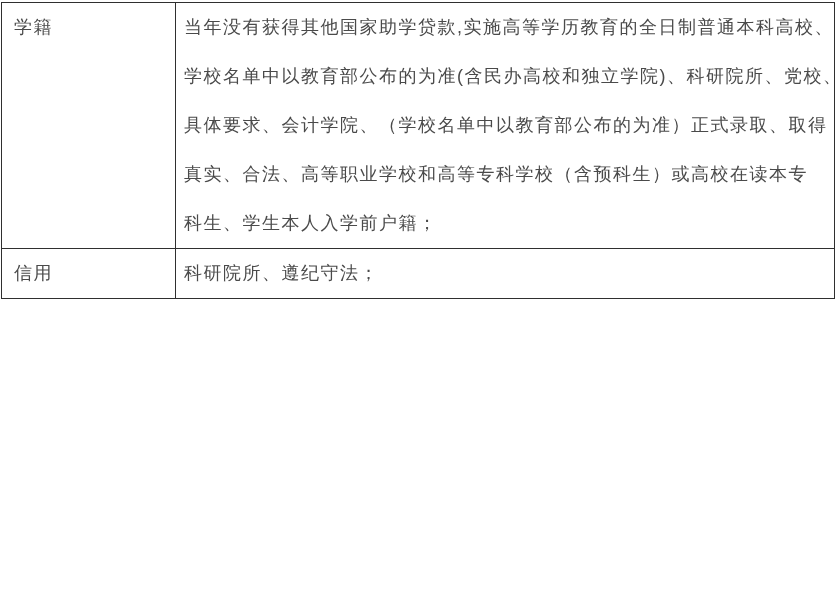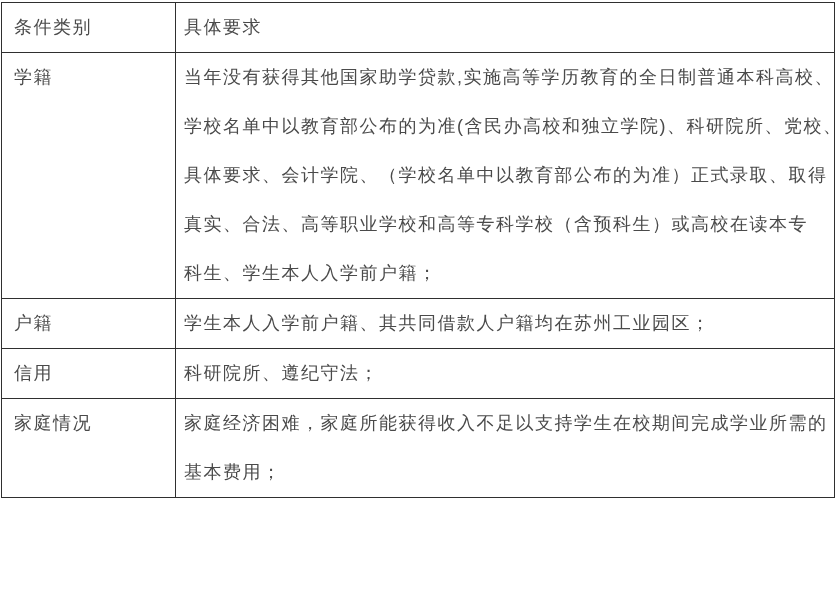--- a/index.html
+++ b/index.html
@@ -40,59 +40,34 @@
 </style>
 </head>
 <body>
 
 <table class="req-table">
   <colgroup>
     <col class="col-category">
     <col class="col-requirement">
   </colgroup>
   <tbody>
-    <tr>
-      <td class="cat-cell">
-        <div class="line">条件类别</div>
-      </td>
-      <td class="req-cell">
-        <div class="line">具体要求</div>
-      </td>
-    </tr>
       <tr>
         <td class="cat-cell">
           <div class="line">学籍</div>
         </td>
         <td class="req-cell">
           <div class="line">当年没有获得其他国家助学贷款,实施高等学历教育的全日制普通本科高校、</div>
           <div class="line">学校名单中以教育部公布的为准(含民办高校和独立学院)、科研院所、党校、</div>
           <div class="line">具体要求、会计学院、（学校名单中以教育部公布的为准）正式录取、取得</div>
           <div class="line">真实、合法、高等职业学校和高等专科学校（含预科生）或高校在读本专</div>
           <div class="line">科生、学生本人入学前户籍；</div>
         </td>
       </tr>
       <tr>
         <td class="cat-cell">
-          <div class="line">户籍</div>
-        </td>
-        <td class="req-cell">
-          <div class="line">学生本人入学前户籍、其共同借款人户籍均在苏州工业园区；</div>
-        </td>
-      </tr>
-      <tr>
-        <td class="cat-cell">
           <div class="line">信用</div>
         </td>
         <td class="req-cell">
           <div class="line">科研院所、遵纪守法；</div>
         </td>
       </tr>
-      <tr>
-        <td class="cat-cell">
-          <div class="line">家庭情况</div>
-        </td>
-        <td class="req-cell">
-          <div class="line">家庭经济困难，家庭所能获得收入不足以支持学生在校期间完成学业所需的</div>
-          <div class="line">基本费用；</div>
-        </td>
-      </tr>
     </tbody>
 </table>
 
 </body></html>

